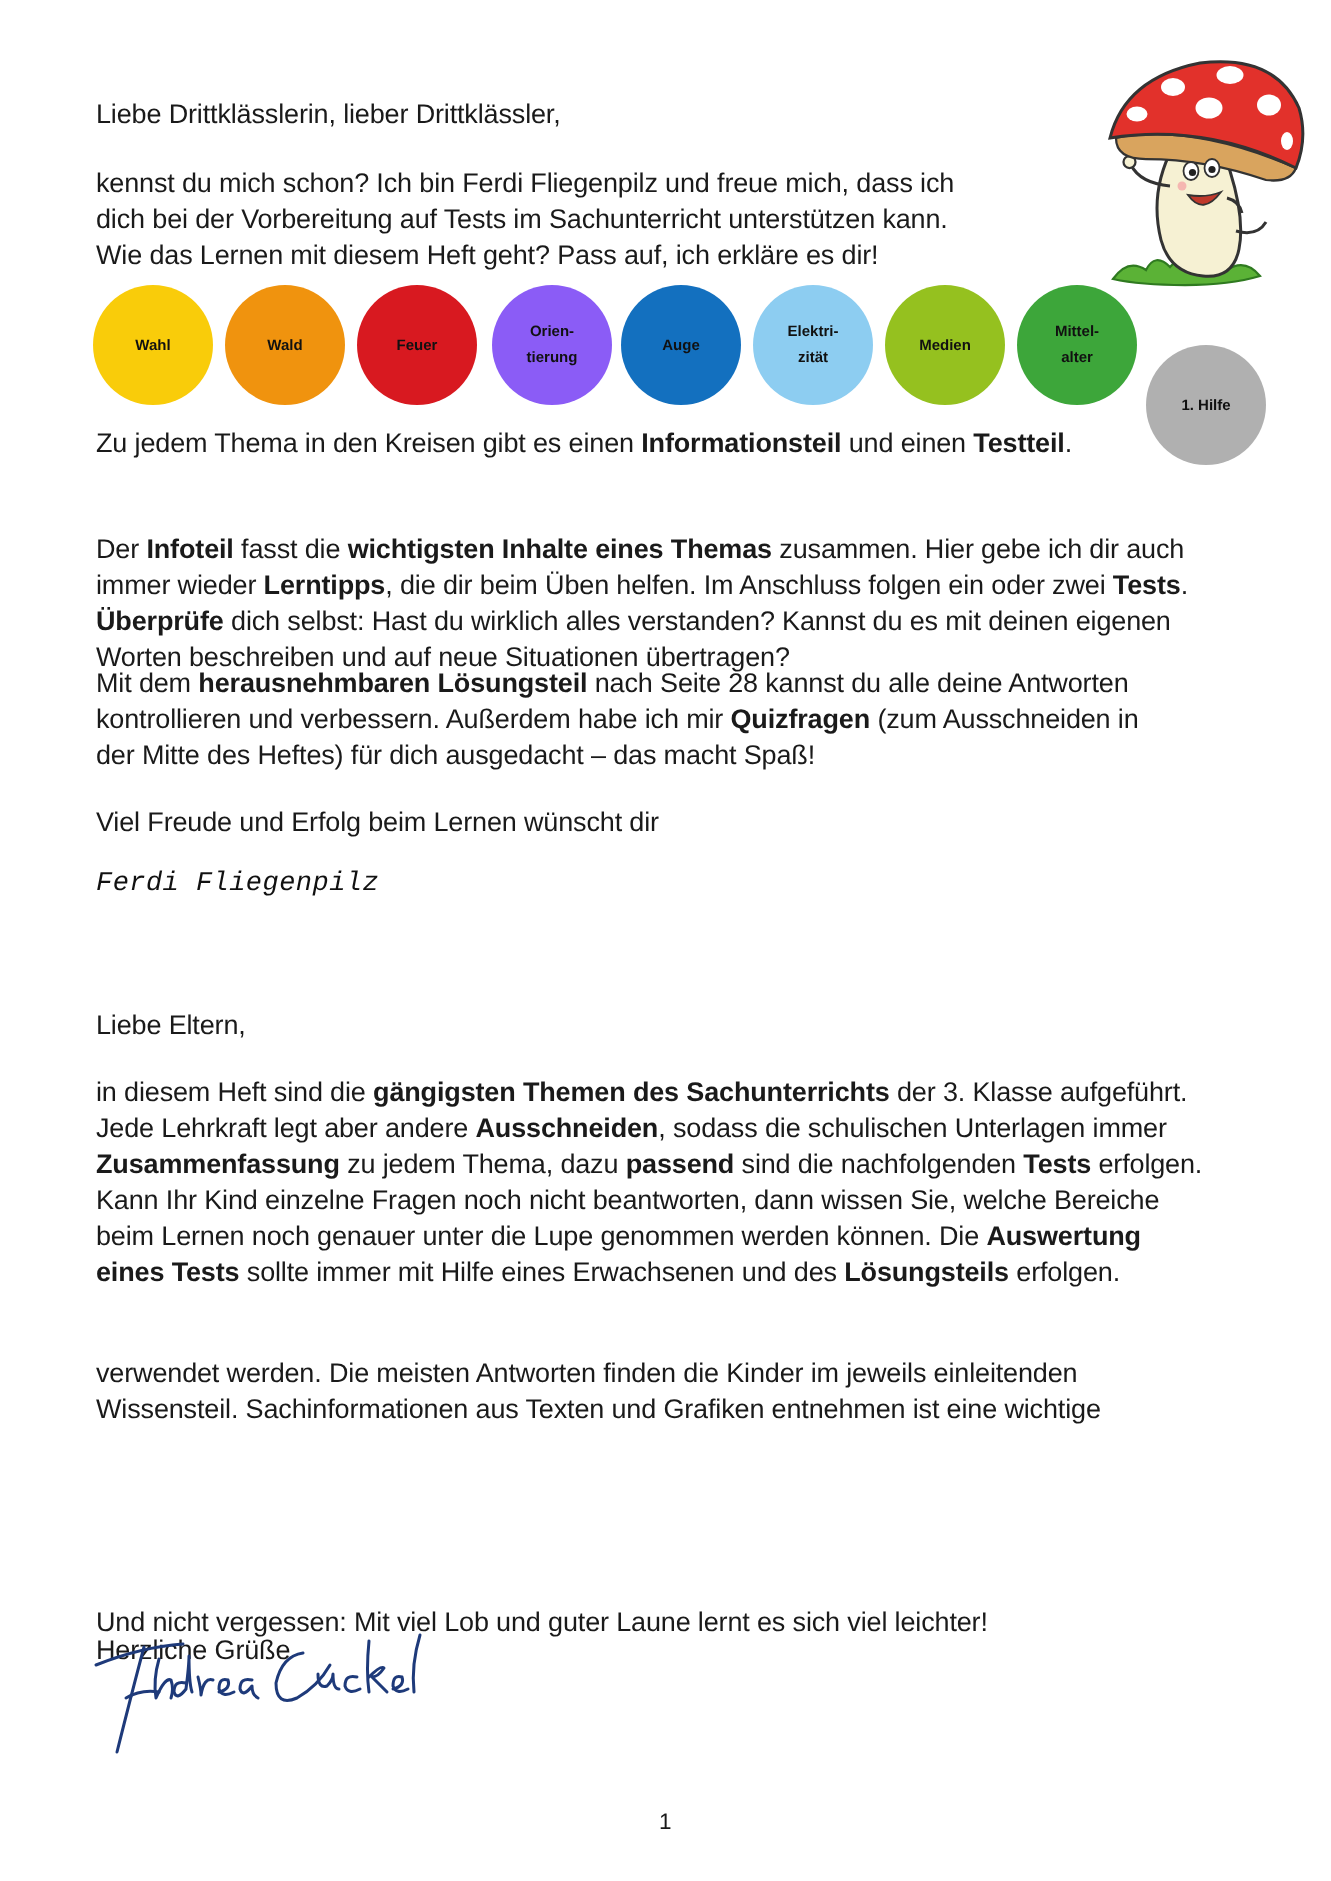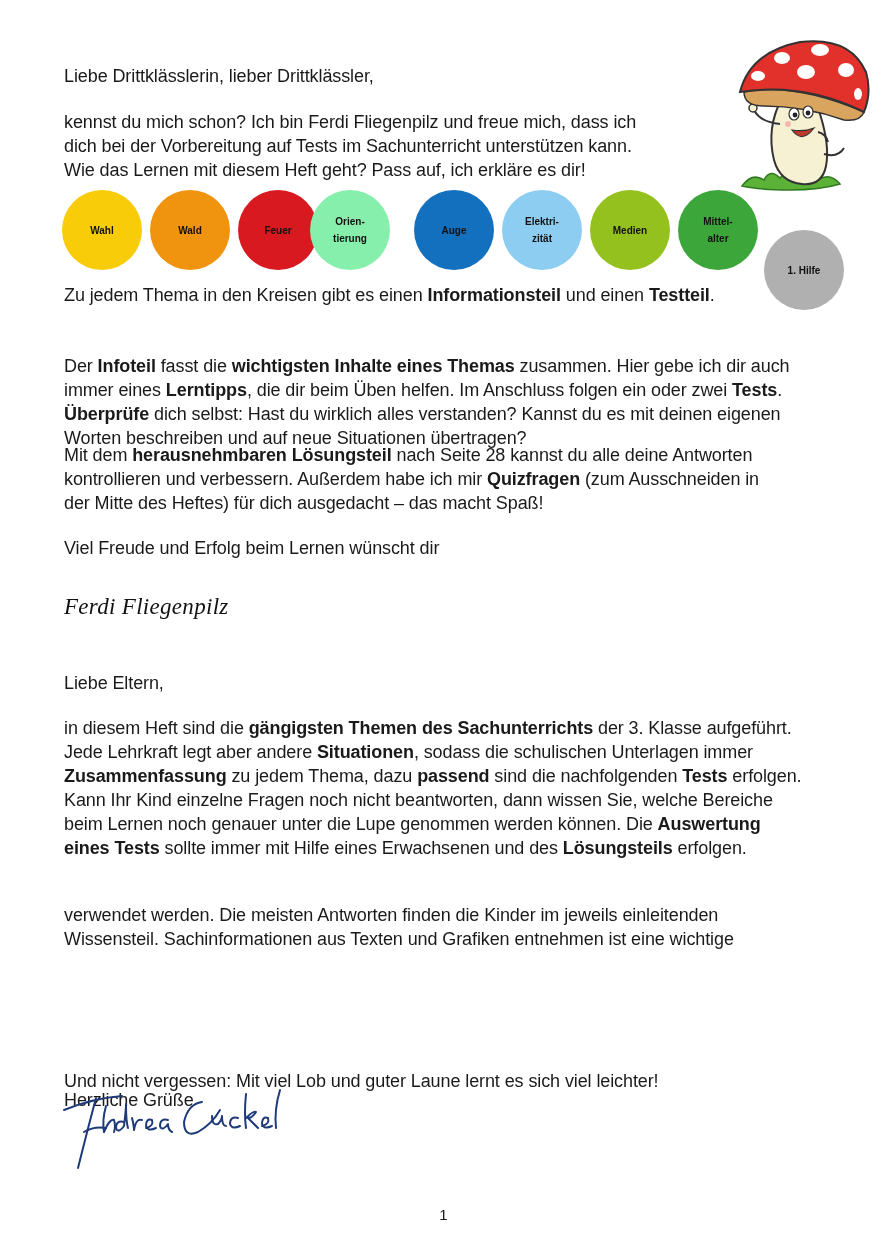--- a/index.html
+++ b/index.html
@@ -6,22 +6,22 @@
   body { width: 887px; height: 1254px; position: relative; overflow: hidden;
          font-family: "Liberation Sans", "DejaVu Sans", sans-serif; color: #1a1a1a; }
   .page { position: absolute; left: 0; top: 0; width: 887px; height: 880px; padding-left: 34px; }
   .txt { position: absolute; left: 64px; font-size: 18px; line-height: 24px; letter-spacing: -0.1px; }
   .txt b { font-weight: bold; }
   .line { display: block; white-space: nowrap; }
   .circles { position: absolute; left: 62px; top: 190px; width: 790px; height: 82px; }
   .circle { position: absolute; top: 0; width: 80px; height: 80px; border-radius: 50%;
             display: flex; align-items: center; justify-content: center; text-align: center;
             font-weight: bold; font-size: 10px; line-height: 17px; color: #111; }
-  .sig-ferdi { position: absolute; left: 64px; top: 594px; font-family: Liberation Serif, serif;
-               font-style: italic; font-size: 23px; color: #111; letter-spacing: 0.3px; }
+  .sig-ferdi { position: absolute; left: 64px; top: 579px; font-family: Liberation Mono, monospace;
+               font-style: italic; font-size: 18px; color: #111; letter-spacing: 0.3px; }
   .mushroom { position: absolute; left: 722px; top: 36px; width: 150px; height: 158px; }
   .signature { position: absolute; left: 62px; top: 1088px; width: 230px; height: 86px; }
   .page-num { position: absolute; left: 0; width: 887px; top: 1206px; text-align: center; font-size: 15px; }
 </style>
 </head>
 <body>
 
 <div class="page">
 
   <svg class="mushroom" viewBox="0 0 150 158">
@@ -59,56 +59,56 @@
   <div class="txt" style="top:110px;">
     <span class="line">kennst du mich schon? Ich bin Ferdi Fliegenpilz und freue mich, dass ich</span>
     <span class="line">dich bei der Vorbereitung auf Tests im Sachunterricht unterstützen kann.</span>
     <span class="line">Wie das Lernen mit diesem Heft geht? Pass auf, ich erkläre es dir!</span>
   </div>
 
   <div class="circles">
     <div class="circle" style="left: 0px; background: rgb(249, 204, 10); white-space: pre-line;">Wahl</div>
     <div class="circle" style="left: 88px; background: rgb(240, 147, 14); white-space: pre-line;">Wald</div>
     <div class="circle" style="left: 176px; background: rgb(216, 25, 32); white-space: pre-line;">Feuer</div>
-    <div class="circle" style="left: 248px; background: #86efac; white-space: pre-line;">Orien-
+    <div class="circle" style="left: 266px; background: #8b5cf6; white-space: pre-line;">Orien-
 tierung</div>
     <div class="circle" style="left: 352px; background: rgb(19, 112, 191); white-space: pre-line;">Auge</div>
     <div class="circle" style="left: 440px; background: rgb(141, 205, 241); white-space: pre-line;">Elektri-
 zität</div>
     <div class="circle" style="left: 528px; background: rgb(149, 193, 31); white-space: pre-line;">Medien</div>
     <div class="circle" style="left: 616px; background: rgb(61, 166, 58); white-space: pre-line;">Mittel-
 alter</div>
     <div class="circle" style="left: 702px; background: rgb(176, 176, 176); white-space: pre-line; margin-top: 40px;">1. Hilfe</div>
   </div>
 
   <div class="txt" style="top:283px;">
     <span class="line"><span>Zu jedem Thema in den Kreisen gibt es einen </span><b>Informationsteil</b><span> und einen </span><b>Testteil</b><span>.</span></span>
   </div>
 
   <div class="txt" style="top:326px;margin-top:28px;">
     <span class="line"><span>Der </span><b>Infoteil</b><span> fasst die </span><b>wichtigsten Inhalte eines Themas</b><span> zusammen. Hier gebe ich dir auch</span></span>
-    <span class="line"><span>immer eines </span><b>Lerntipps</b><span>, die dir beim Üben helfen. Im Anschluss folgen ein oder zwei </span><b>Tests</b><span>.</span></span>
+    <span class="line"><span>immer wieder </span><b>Lerntipps</b><span>, die dir beim Üben helfen. Im Anschluss folgen ein oder zwei </span><b>Tests</b><span>.</span></span>
     <span class="line"><b>Überprüfe</b><span> dich selbst: Hast du wirklich alles verstanden? Kannst du es mit deinen eigenen</span></span>
     <span class="line"><span>Worten beschreiben und auf neue Situationen übertragen?</span></span>
   </div>
 
   <div class="txt" style="top:443px;">
     <span class="line"><span>Mit dem </span><b>herausnehmbaren Lösungsteil</b><span> nach Seite 28 kannst du alle deine Antworten</span></span>
     <span class="line"><span>kontrollieren und verbessern. Außerdem habe ich mir </span><b>Quizfragen</b><span> (zum Ausschneiden in</span></span>
     <span class="line"><span>der Mitte des Heftes) für dich ausgedacht – das macht Spaß!</span></span>
   </div>
 
   <div class="txt" style="top:536px;">Viel Freude und Erfolg beim Lernen wünscht dir</div>
   <div class="sig-ferdi">Ferdi Fliegenpilz</div>
 
   <div class="txt" style="top:671px;">Liebe Eltern,</div>
 
   <div class="txt" style="top:716px;">
     <span class="line"><span>in diesem Heft sind die </span><b>gängigsten Themen des Sachunterrichts</b><span> der 3. Klasse aufgeführt.</span></span>
-    <span class="line"><span>Jede Lehrkraft legt aber andere </span><b>Situationen</b><span>, sodass die schulischen Unterlagen immer</span></span>
+    <span class="line"><span>Jede Lehrkraft legt aber andere </span><b>Ausschneiden</b><span>, sodass die schulischen Unterlagen immer</span></span>
     <span class="line"><b>Zusammenfassung</b><span> zu jedem Thema, dazu </span><b>passend</b><span> sind die nachfolgenden </span><b>Tests</b><span> erfolgen.</span></span>
     <span class="line"><span>Kann Ihr Kind einzelne Fragen noch nicht beantworten, dann wissen Sie, welche Bereiche</span></span>
     <span class="line"><span>beim Lernen noch genauer unter die Lupe genommen werden können. Die </span><b>Auswertung</b></span>
     <span class="line"><b>eines Tests</b><span> sollte immer mit Hilfe eines Erwachsenen und des </span><b>Lösungsteils</b><span> erfolgen.</span></span>
   </div>
 
   <div class="txt" style="top:903px;">
     <span class="line"><span>verwendet werden. Die meisten Antworten finden die Kinder im jeweils einleitenden</span></span>
     <span class="line"><span>Wissensteil. Sachinformationen aus Texten und Grafiken entnehmen ist eine wichtige</span></span>
   </div>

